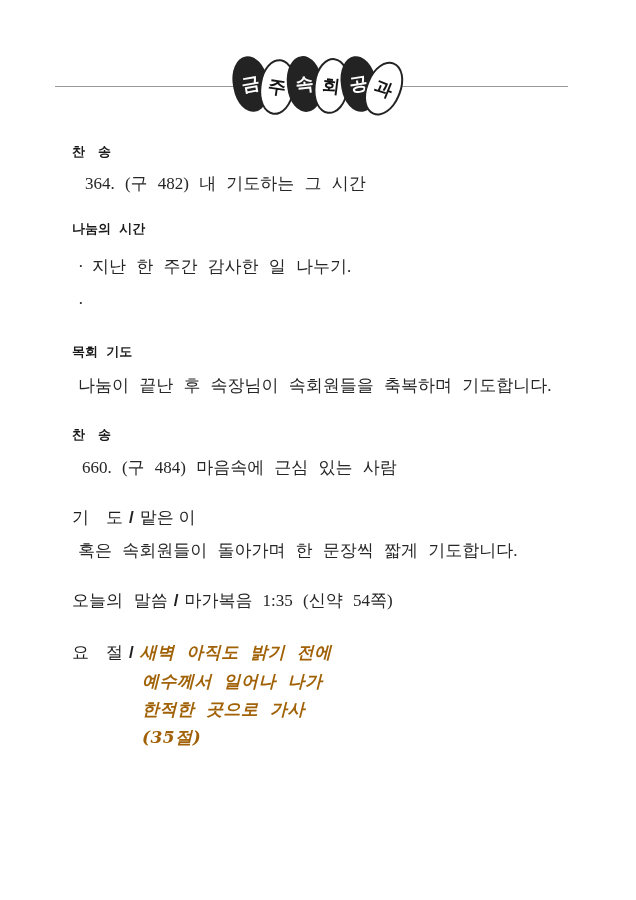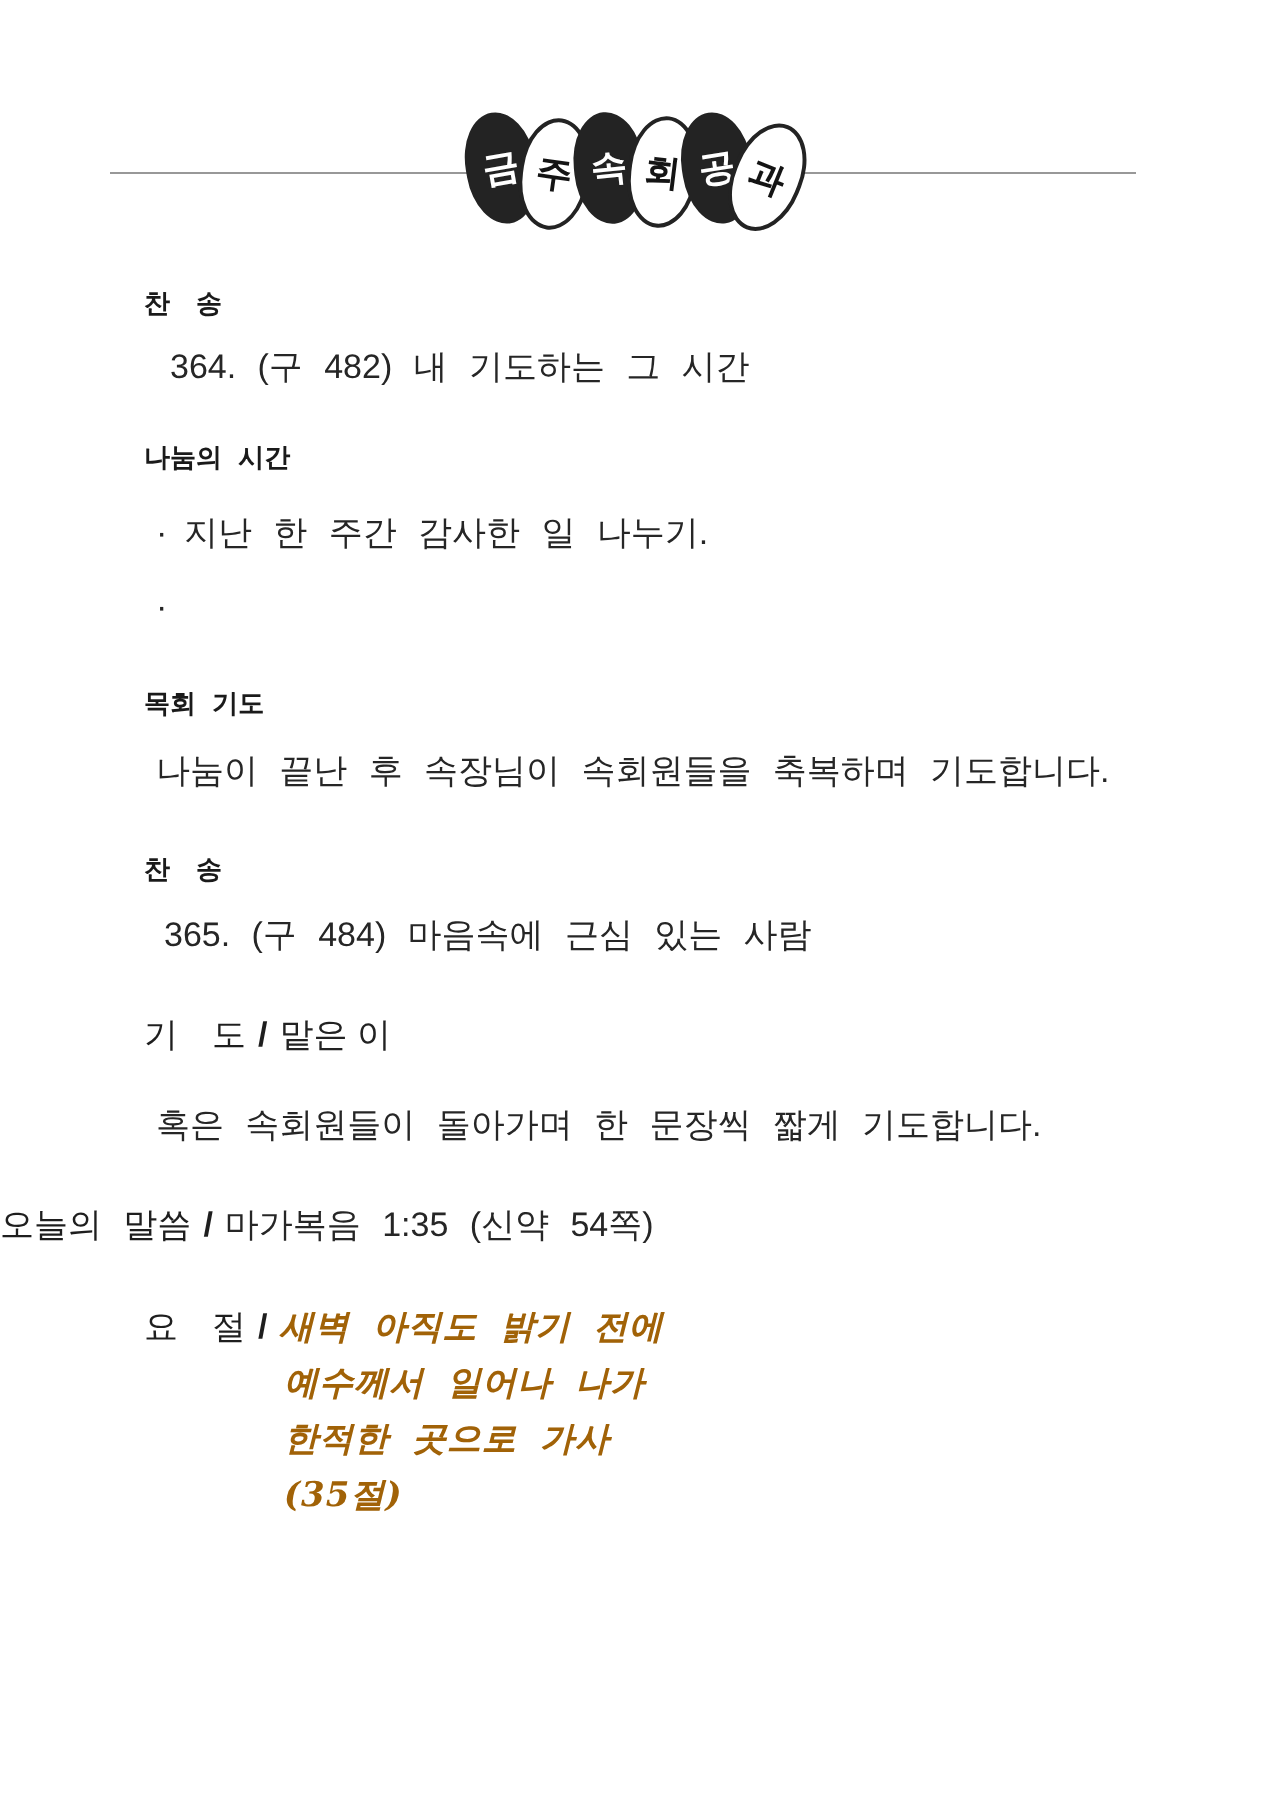--- a/index.html
+++ b/index.html
@@ -60,21 +60,21 @@
   }
   .heading {
     margin-left: 72px;
     font-size: 13px;
     line-height: 20px;
     font-weight: bold;
     word-spacing: 0.35em;
     color: #1a1a1a;
   }
   .serif-line {
-    font-family: Liberation Sans, sans-serif;
+    font-family: Liberation Serif, serif;
     font-size: 17px;
     line-height: 20px;
     word-spacing: 0.35em;
     color: #262626;
   }
   .inline-label { font-weight: normal; word-spacing: 0.35em; }
   .slash { font-weight: bold; padding: 0 6px; }
   .plain-sans { font-weight: normal; color: #222222; }
   .verse {
     font-family: "DejaVu Serif", "Liberation Serif", serif;
@@ -117,28 +117,28 @@
     <span>지난 한 주간 감사한 일 나누기.</span>
   </div>
   <div class="bullet-row serif-line" style="margin-top:17px">
     <span class="bullet-glyph">·</span>
   </div>
 
   <div class="heading" style="margin-top:28px">목회 기도</div>
   <div class="serif-line" style="margin-top:14px;margin-left:78px">나눔이 끝난 후 속장님이 속회원들을 축복하며 기도합니다.</div>
 
   <div class="heading" style="margin-top:29px">찬　송</div>
-  <div class="serif-line" style="margin-top:13px;margin-left:82px">365. (구 484) 마음속에 근심 있는 사람</div>
+  <div class="serif-line" style="margin-top:13px;margin-left:82px">660. (구 484) 마음속에 근심 있는 사람</div>
 
   <div class="row" style="margin-top:30px;margin-left:72px">
     <span class="inline-label">기　도</span><span class="slash">/</span><span class="plain-sans">맡은 이</span>
   </div>
-  <div class="serif-line" style="margin-top:25px;margin-left:78px">혹은 속회원들이 돌아가며 한 문장씩 짧게 기도합니다.</div>
+  <div class="serif-line" style="margin-top:13px;margin-left:78px">혹은 속회원들이 돌아가며 한 문장씩 짧게 기도합니다.</div>
 
-  <div class="row" style="margin-top:30px;">
+  <div class="row" style="margin-top:30px;margin-left:72px">
     <span class="inline-label">오늘의 말씀</span><span class="slash">/</span><span class="serif-line" style="display:inline">마가복음 1:35 (신약 54쪽)</span>
   </div>
 
   <div class="row" style="margin-top:31px;margin-left:72px">
     <span class="inline-label">요　절</span><span class="slash">/</span><span class="verse">새벽 아직도 밝기 전에</span>
   </div>
   <div class="verse" style="margin-top:8px;margin-left:142px">예수께서 일어나 나가</div>
   <div class="verse" style="margin-top:8px;margin-left:142px">한적한 곳으로 가사</div>
   <div class="verse" style="margin-top:8px;margin-left:142px">(35절)</div>
 

